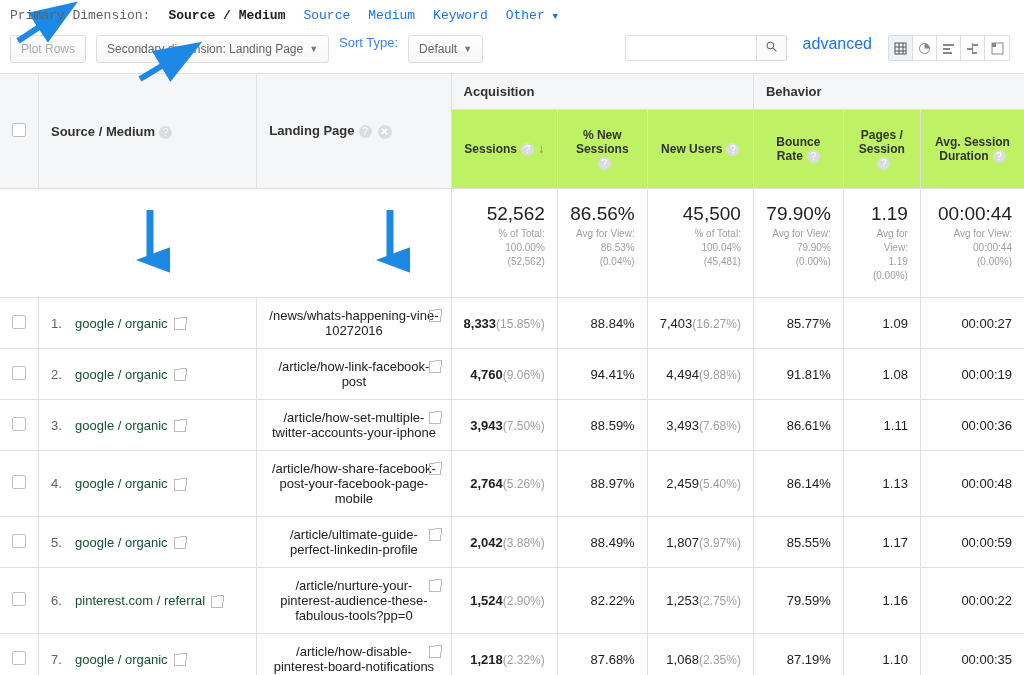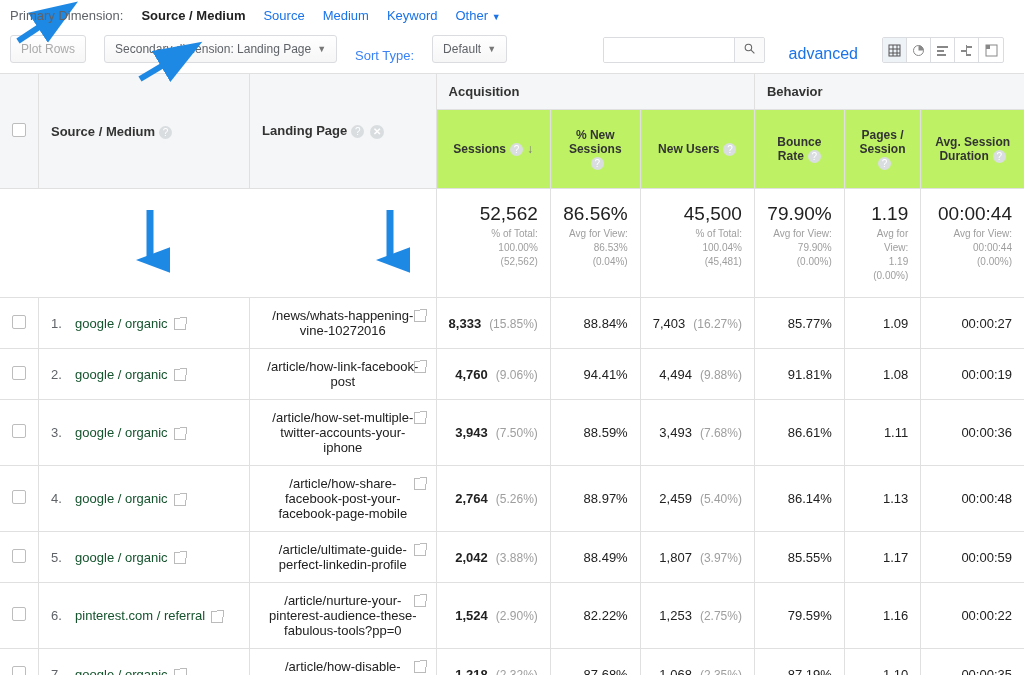--- a/index.html
+++ b/index.html
@@ -11,29 +11,30 @@
     background: #fff;
     width: 1024px;
   }
   .topbar {
     padding: 8px 10px 6px 10px;
     display: flex;
     align-items: center;
     gap: 18px;
     font-size: 13px;
     position: relative;
+    font-family: Liberation Mono, monospace;
   }
   .topbar .label { color: #5f6368; }
   .topbar .active { font-weight: bold; color: #212121; }
   .topbar .link { color: #1a73e8; cursor: pointer; }
   .actionbar {
-    padding: 6px 20px 10px 10px;
+    padding: 6px 14px 10px 10px;
     display: flex;
-    align-items: flex-end;
-    gap: 18px;
+    align-items: flex-start;
+    gap: 10px;
     font-size: 13px;
     border-bottom: 1px solid #e0e0e0;
   }
   .btn {
     border: 1px solid #dadce0;
     background: linear-gradient(#fff,#f6f6f6);
     border-radius: 3px;
     padding: 6px 10px;
     font-size: 12px;
     color: #5f6368;
@@ -126,21 +127,21 @@
   .landing { color:#212121; }
   .ext-icon {
     display:inline-block; width:12px; height:12px; border:1px solid #bbb;
     position:relative; margin-left:6px; vertical-align:middle; cursor:pointer;
   }
   .ext-icon::after {
     content:""; position:absolute; right:-2px; top:-2px; width:6px; height:6px;
     border-top:1px solid #bbb; border-right:1px solid #bbb; background:#fff;
   }
   .num { text-align:right; white-space:nowrap; }
-  .pct-paren { color:#9e9e9e; font-size:12px; margin-left:8px;}
+  .pct-paren { color:#9e9e9e; font-size:12px; margin-left:0;}
   .cbx {
     width:14px; height:14px; border:1px solid #bdbdbd; border-radius:2px;
     display:inline-block; background:#fff; cursor:pointer;
   }
   .dim-cell { text-align:left; }
   .landing-cell { text-align:center; max-width:200px; word-break:break-word; position:relative; padding-right:28px;}
   .landing-cell .ext-icon { position:absolute; right:10px; top:12px;}
   
   .arrow-svg { position:absolute; pointer-events:none; }
 

